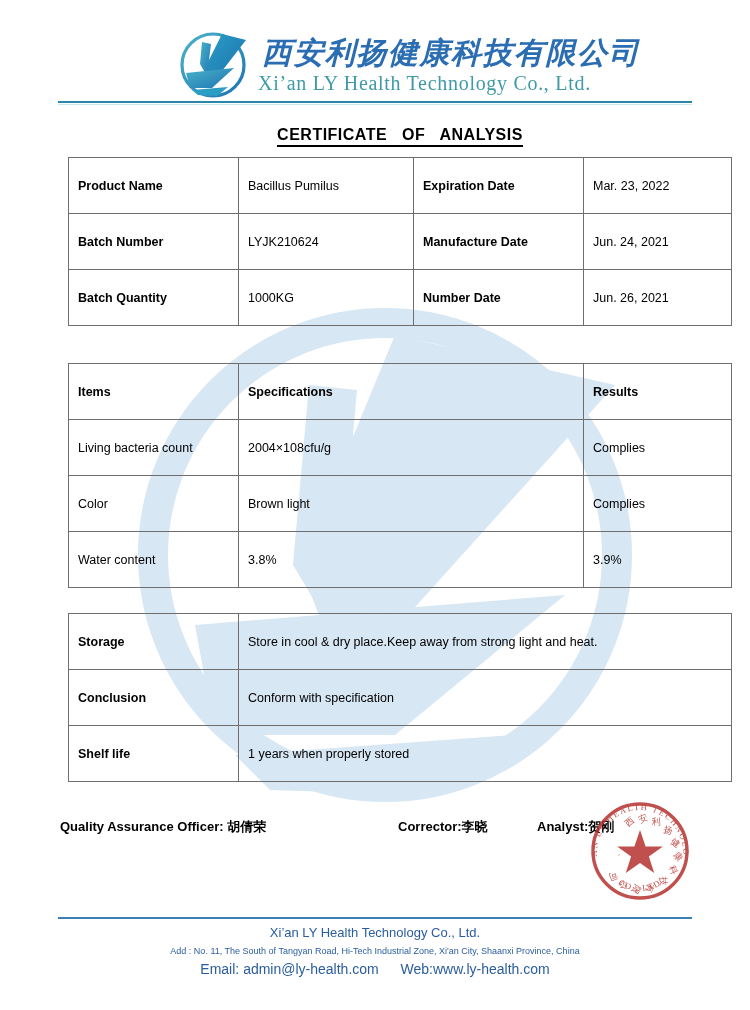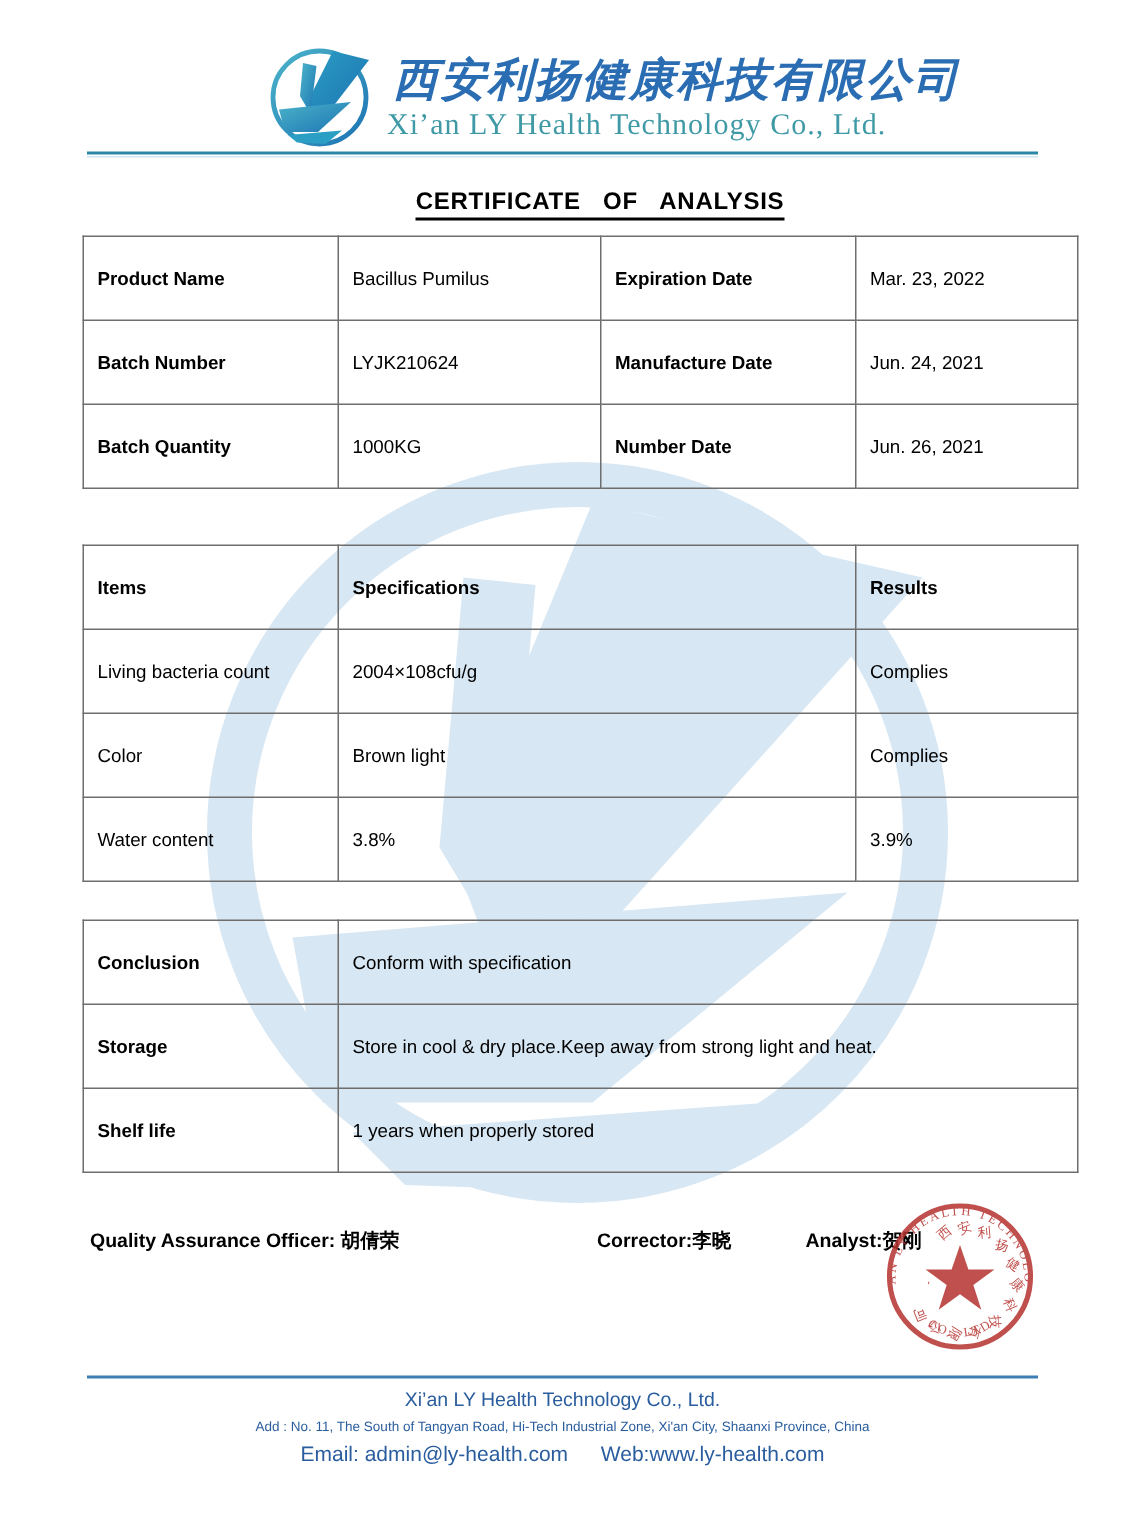--- a/index.html
+++ b/index.html
@@ -106,21 +106,21 @@
     font-weight: 700;
     letter-spacing: 0.5px;
     border-bottom: 2px solid #000;
     padding-bottom: 2px;
     white-space: pre;
   }
 
   
   .tbl {
     position: absolute;
-    left: 55px;
+    left: 68px;
     width: 663px;
     border-collapse: collapse;
     z-index: 2;
     background: transparent;
     table-layout: fixed;
   }
   .tbl td {
     border: 1px solid #6e6e6e;
     padding: 0 0 0 9px;
     font-size: 12.5px;
@@ -318,26 +318,26 @@
     </tbody>
   </table>
 
   <table class="tbl" id="table-conclusion">
     <colgroup>
       <col style="width:170px">
         <col style="width:493px">
     </colgroup>
     <tbody>
       <tr>
+        <td class="b">Storage</td>
+        <td>Store in cool &amp; dry place.Keep away from strong light and heat.</td>
+      </tr>
+      <tr>
         <td class="b">Conclusion</td>
         <td>Conform with specification</td>
-      </tr>
-      <tr>
-        <td class="b">Storage</td>
-        <td>Store in cool &amp; dry place.Keep away from strong light and heat.</td>
       </tr>
       <tr>
         <td class="b">Shelf life</td>
         <td>1 years when properly stored</td>
       </tr>
     </tbody>
   </table>
 
   <div class="sign-row">
     <div class="sign-item sign-qa">

